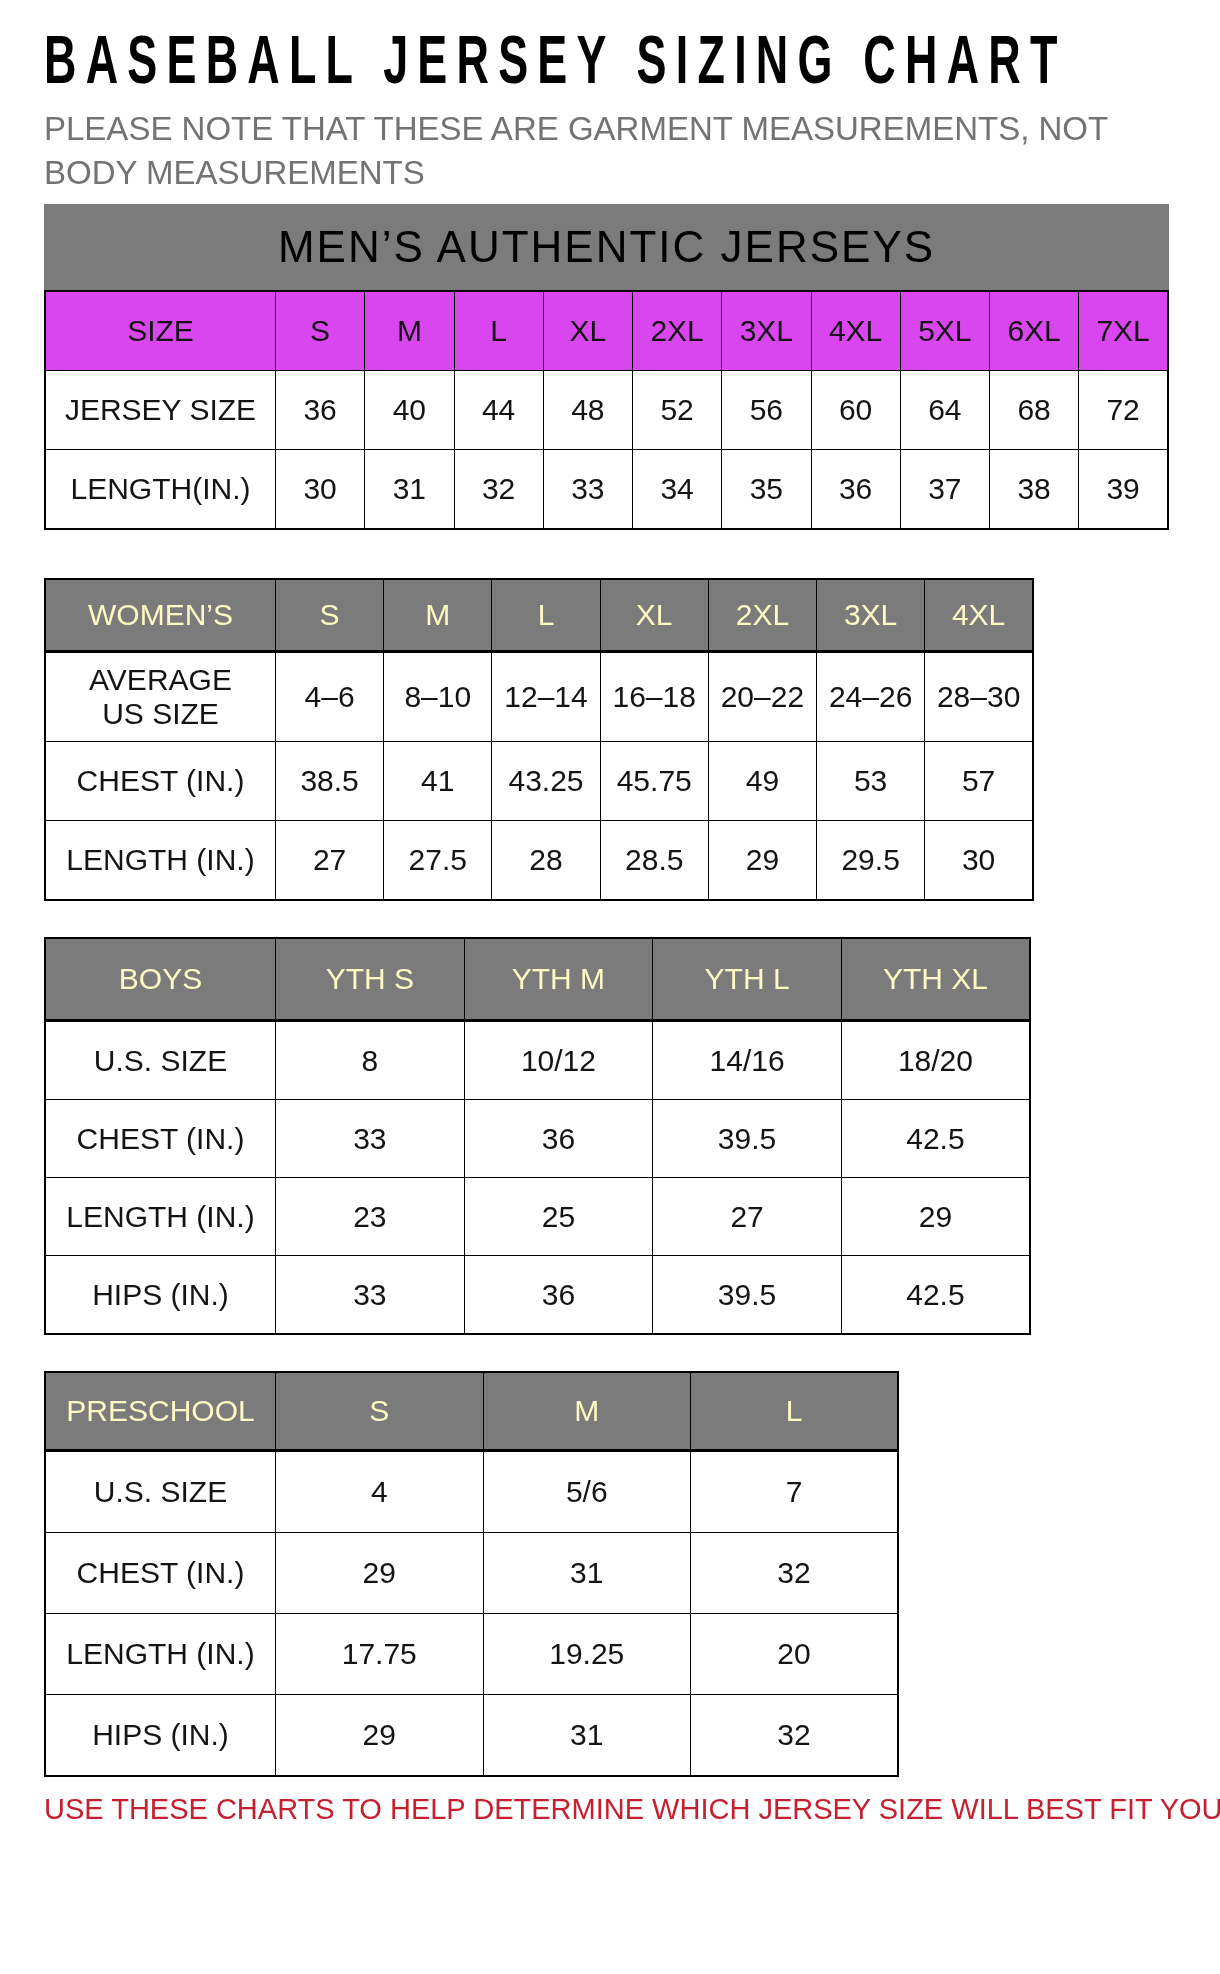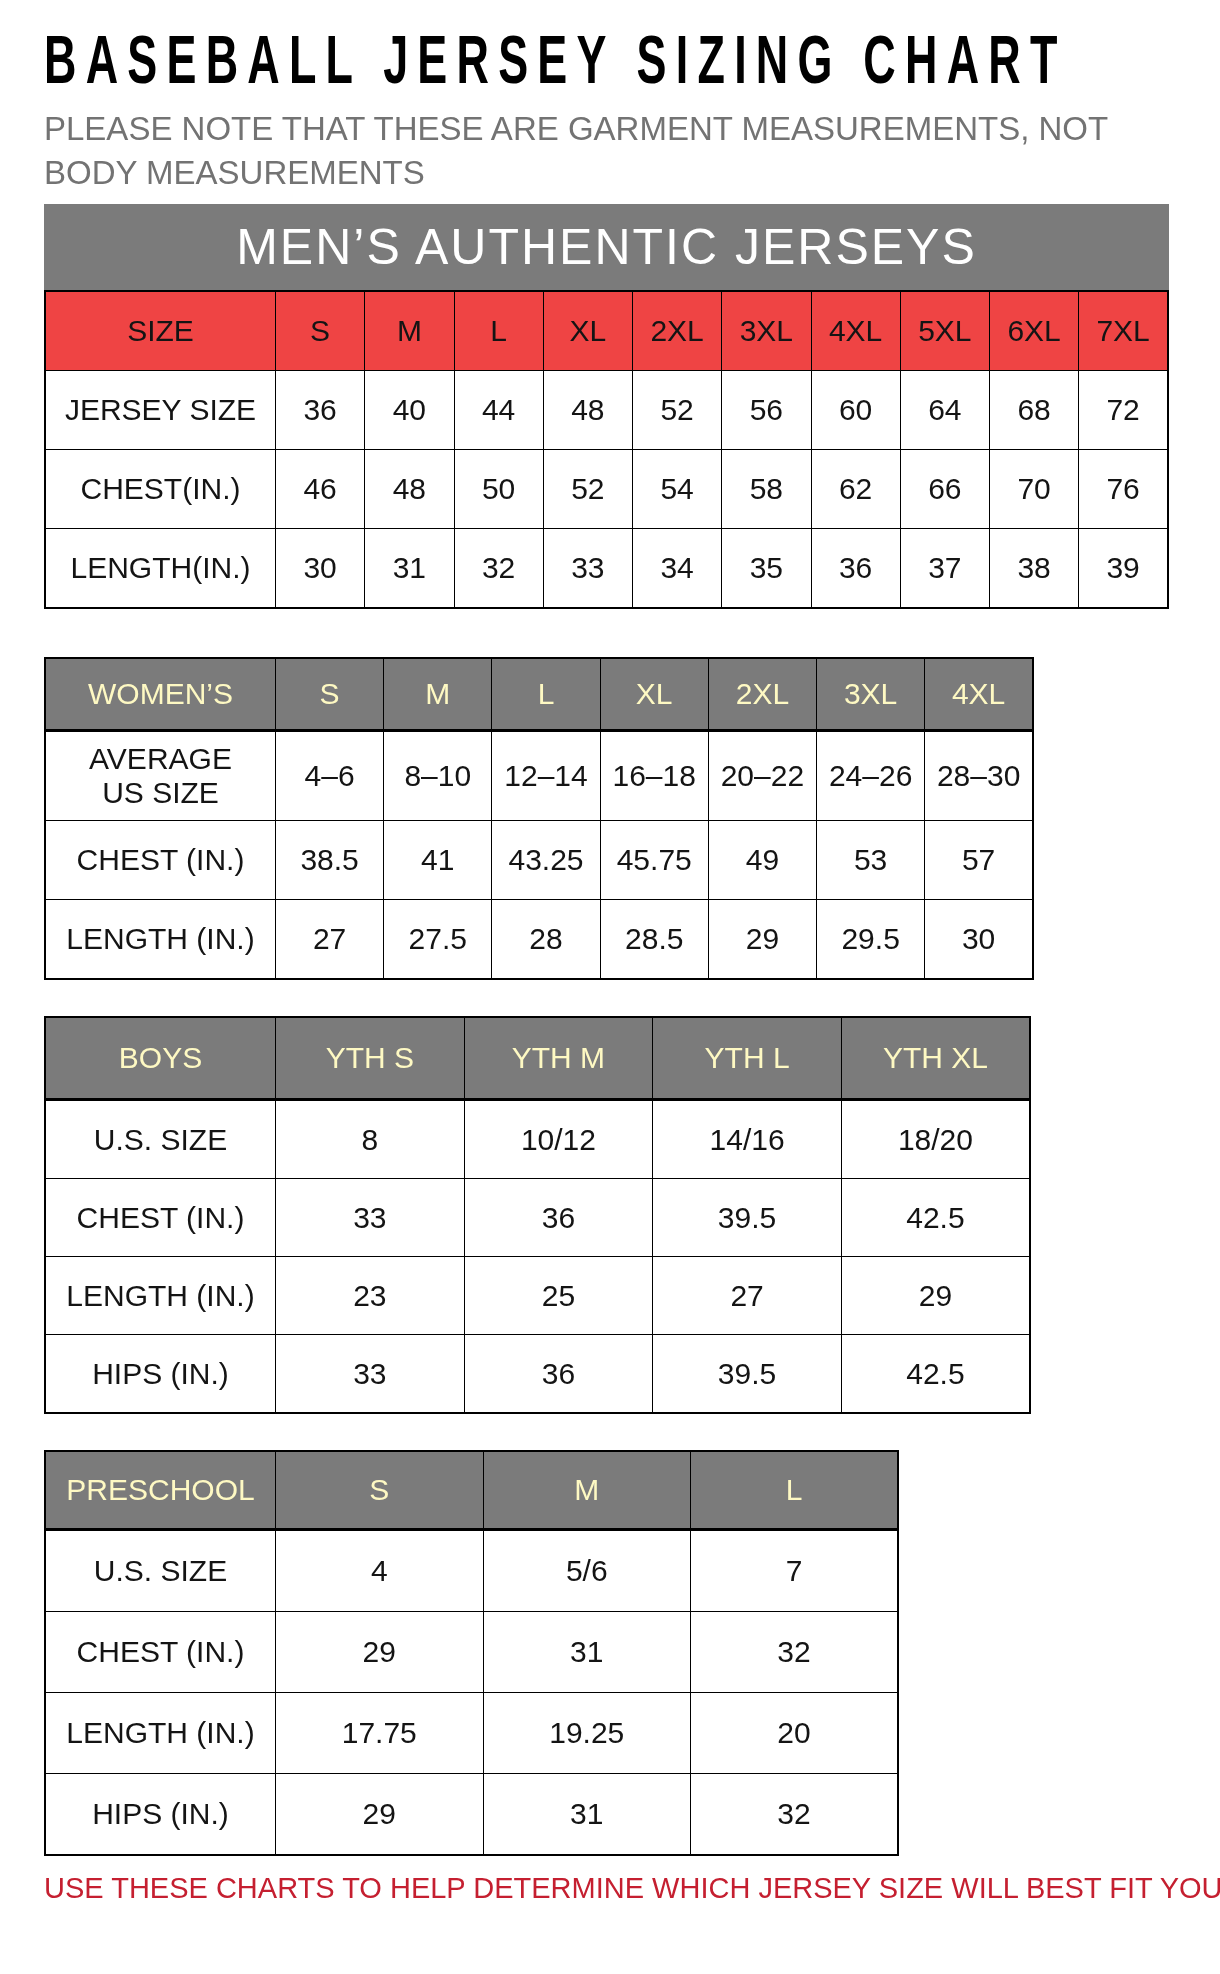--- a/index.html
+++ b/index.html
@@ -30,25 +30,25 @@
     line-height: 1.32;
     color: #737373;
     letter-spacing: 0px;
   }
 
   .banner {
     margin-top: 10px;
     width: 1125px;
     height: 86px;
     background: #7b7b7b;
-    color: #ffffff;
+    color: #000000;
     display: flex;
     align-items: center;
     justify-content: center;
-    font-size: 50px;
+    font-size: 44px;
     letter-spacing: 2px;
   }
 
   table.size-table {
     border-collapse: collapse;
     table-layout: fixed;
     text-align: center;
     font-size: 30px;
     color: #141414;
     border: 2px solid #000000;
@@ -58,21 +58,21 @@
     font-weight: 400;
     padding: 0 2px;
     vertical-align: middle;
   }
   .rowlabel { white-space: pre-line; }
 
   
   .t-mens { width: 1125px; }
   .t-mens th, .t-mens td { height: 78px; }
   .t-mens thead th:first-child { width: 225px; }
-  .t-mens thead th { background: #ef4444; color: #141414; }
+  .t-mens thead th { background: #d946ef; color: #141414; }
 
   
   .gray-head thead th {
     background: #7b7b7b;
     color: #fef9c3;
     border-bottom: 3px solid #000000;
   }
   .gray-head thead th:first-child { width: 225px; }
 
   .t-womens { width: 990px; margin-top: 48px; }
@@ -132,33 +132,20 @@
           <td>44</td>
           <td>48</td>
           <td>52</td>
           <td>56</td>
           <td>60</td>
           <td>64</td>
           <td>68</td>
           <td>72</td>
         </tr>
         <tr>
-          <td class="rowlabel">CHEST(IN.)</td>
-          <td>46</td>
-          <td>48</td>
-          <td>50</td>
-          <td>52</td>
-          <td>54</td>
-          <td>58</td>
-          <td>62</td>
-          <td>66</td>
-          <td>70</td>
-          <td>76</td>
-        </tr>
-        <tr>
           <td class="rowlabel">LENGTH(IN.)</td>
           <td>30</td>
           <td>31</td>
           <td>32</td>
           <td>33</td>
           <td>34</td>
           <td>35</td>
           <td>36</td>
           <td>37</td>
           <td>38</td>

